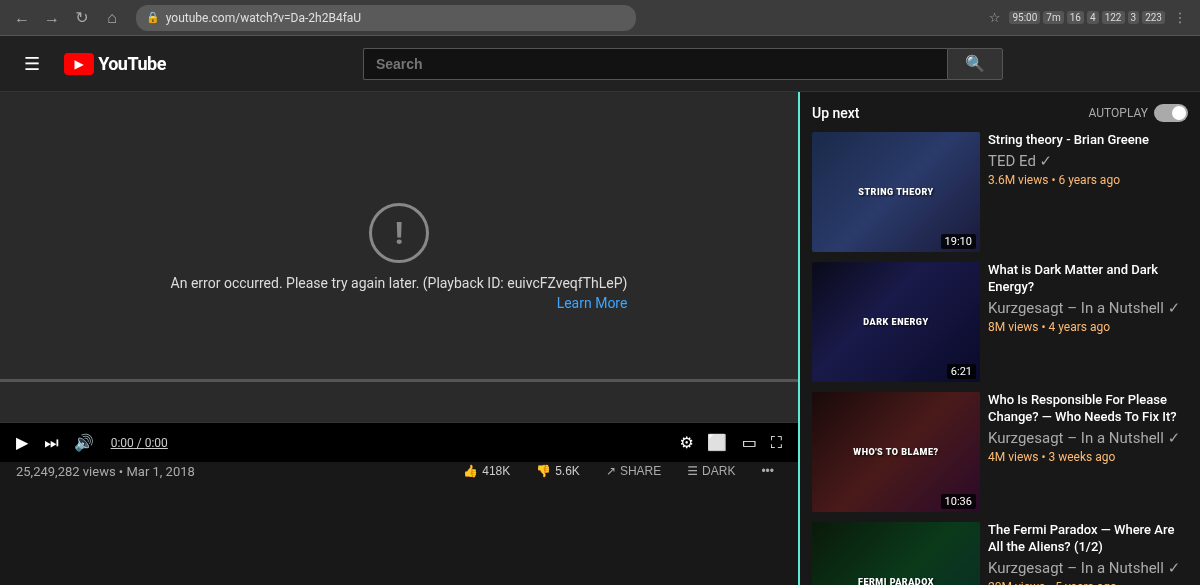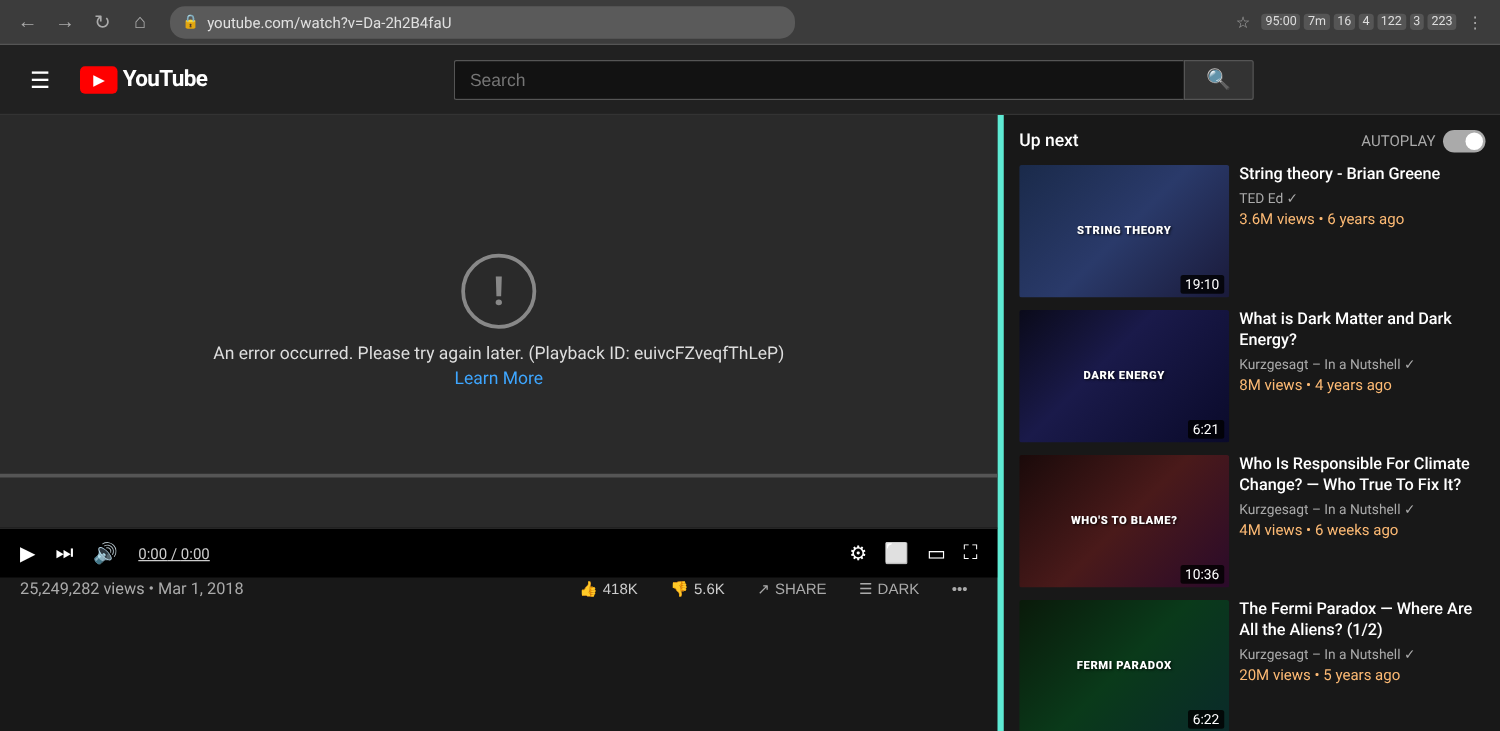--- a/index.html
+++ b/index.html
@@ -109,20 +109,21 @@
       flex: 1;
       height: 32px;
       background: #121212;
       border: 1px solid #555;
       border-right: none;
       border-radius: 2px 0 0 2px;
       color: #22c55e;
       padding: 0 12px;
       font-size: 14px;
       outline: none;
+      font-weight: bold;
     }
     .yt-search-btn {
       width: 56px; height: 32px;
       background: #333;
       border: 1px solid #555;
       border-radius: 0 2px 2px 0;
       color: #aaa;
       font-size: 16px;
       cursor: pointer;
       display: flex; align-items: center; justify-content: center;
@@ -174,21 +175,21 @@
       align-items: center;
       justify-content: center;
       color: #888;
       font-size: 32px;
       font-weight: bold;
     }
 
     .error-text-area {
       color: #ddd;
       font-size: 14px;
-      text-align: center;
+      text-align: right;
     }
 
     .error-message-line {
       margin-bottom: 4px;
     }
 
     .learn-more-link {
       color: #3ea6ff;
       text-decoration: none;
       font-size: 14px;
@@ -251,21 +252,21 @@
       padding: 4px 8px;
     }
     .action-btn .count { color: #ccc; }
 
     
     .up-next-sidebar {
       width: 402px;
       background: #181818;
       overflow-y: auto;
       overflow-x: hidden;
-      border-left: 5px solid #5eead4;
+      border-left: 2px solid #5eead4;
       padding: 12px 12px 0;
     }
 
     .up-next-header {
       display: flex;
       align-items: center;
       justify-content: space-between;
       margin-bottom: 10px;
     }
     .up-next-title { color: #fff; font-size: 14px; font-weight: 500; }
@@ -290,21 +291,21 @@
     .video-item {
       display: flex;
       gap: 8px;
       margin-bottom: 10px;
       cursor: pointer;
     }
 
     .thumb-container {
       position: relative;
       width: 168px;
-      height: 106px;
+      height: 120px;
       flex-shrink: 0;
       overflow: hidden;
       border-radius: 2px;
     }
     .thumb-bg {
       width: 100%; height: 100%;
       background-size: cover;
       background-position: center;
     }
     .thumb-duration {
@@ -317,21 +318,21 @@
       border-radius: 2px;
     }
 
     .video-item-info {
       flex: 1;
       display: flex;
       flex-direction: column;
       gap: 3px;
     }
     .vid-title { color: #fff; font-size: 13px; font-weight: 500; line-height: 1.3; }
-    .vid-channel { color: #aaa; font-size: 11px; }
+    .vid-channel { color: #aaa; font-size: 15px; }
     .vid-stats { color: #fdba74; font-size: 12px; }
 
     
     .thumb-1 { background: linear-gradient(135deg, #1a2a4a 0%, #2a3a6a 50%, #1a1a3a 100%); }
     .thumb-2 { background: linear-gradient(135deg, #0a0a1a 0%, #1a1a4a 40%, #0a0a2a 100%); }
     .thumb-3 { background: linear-gradient(135deg, #1a0a0a 0%, #4a1a1a 50%, #2a0a2a 100%); }
     .thumb-4 { background: linear-gradient(135deg, #0a1a0a 0%, #0a3a1a 50%, #0a2a2a 100%); }
     .thumb-5 { background: linear-gradient(135deg, #2a1a0a 0%, #4a2a0a 50%, #3a1a0a 100%); }
 
     
@@ -513,23 +514,23 @@
         <div class="vid-stats">8M views • 4 years ago</div>
       </div>
     </div>
         <div class="video-item">
       <div class="thumb-container">
         <div class="thumb-bg thumb-3"></div>
         <div class="thumb-overlay-text" style="font-size:9px; font-weight:900; letter-spacing:0.5px;">WHO'S TO BLAME?</div>
         <span class="thumb-duration">10:36</span>
       </div>
       <div class="video-item-info">
-        <div class="vid-title">Who Is Responsible For Climate Change? — Who True To Fix It?</div>
+        <div class="vid-title">Who Is Responsible For Please Change? — Who Needs To Fix It?</div>
         <div class="vid-channel">Kurzgesagt – In a Nutshell ✓</div>
-        <div class="vid-stats">4M views • 6 weeks ago</div>
+        <div class="vid-stats">4M views • 3 weeks ago</div>
       </div>
     </div>
         <div class="video-item">
       <div class="thumb-container">
         <div class="thumb-bg thumb-4"></div>
         <div class="thumb-overlay-text" style="font-size:9px; font-weight:900; letter-spacing:0.5px;">FERMI PARADOX</div>
         <span class="thumb-duration">6:22</span>
       </div>
       <div class="video-item-info">
         <div class="vid-title">The Fermi Paradox — Where Are All the Aliens? (1/2)</div>

